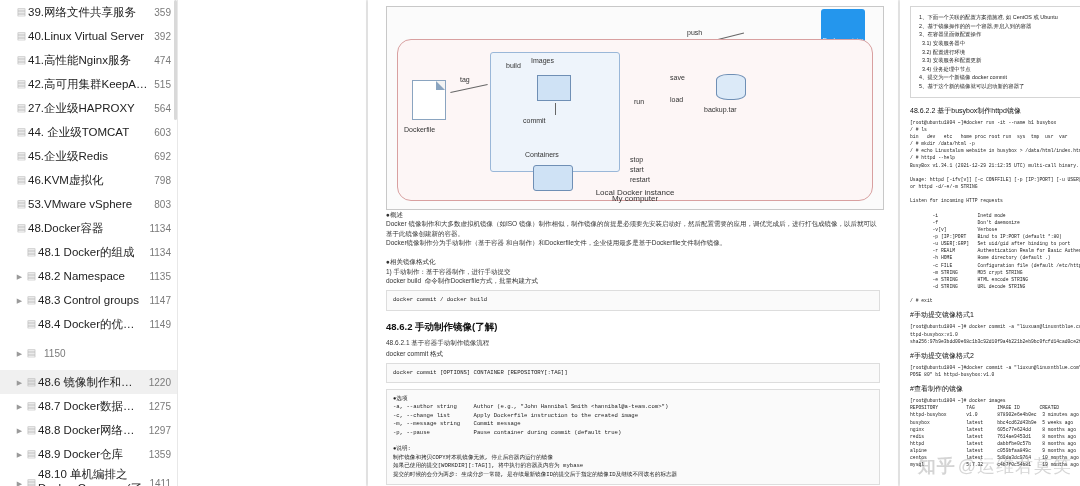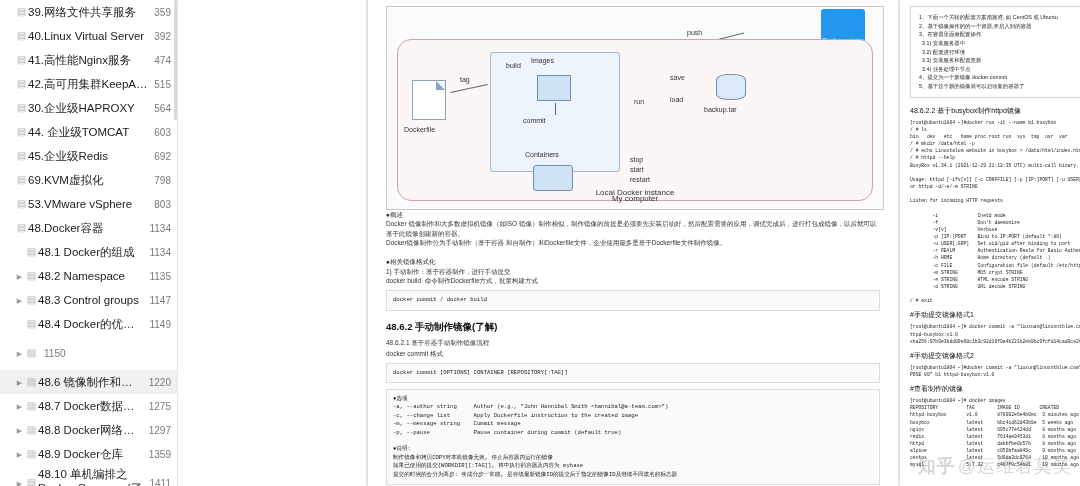--- a/index.html
+++ b/index.html
@@ -288,39 +288,39 @@
         </div>
         <div class="toc-item">
           <span class="toc-arrow"></span>
           <span class="toc-book">▤</span>
           <span class="toc-label one">42.高可用集群KeepAlived</span>
           <span class="toc-page">515</span>
         </div>
         <div class="toc-item">
           <span class="toc-arrow"></span>
           <span class="toc-book">▤</span>
-          <span class="toc-label one">30.企业级HAPROXY</span>
+          <span class="toc-label one">27.企业级HAPROXY</span>
           <span class="toc-page">564</span>
         </div>
         <div class="toc-item">
           <span class="toc-arrow"></span>
           <span class="toc-book">▤</span>
           <span class="toc-label one">44. 企业级TOMCAT</span>
           <span class="toc-page">603</span>
         </div>
         <div class="toc-item">
           <span class="toc-arrow"></span>
           <span class="toc-book">▤</span>
           <span class="toc-label one">45.企业级Redis</span>
           <span class="toc-page">692</span>
         </div>
         <div class="toc-item">
           <span class="toc-arrow"></span>
           <span class="toc-book">▤</span>
-          <span class="toc-label one">69.KVM虚拟化</span>
+          <span class="toc-label one">46.KVM虚拟化</span>
           <span class="toc-page">798</span>
         </div>
         <div class="toc-item">
           <span class="toc-arrow"></span>
           <span class="toc-book">▤</span>
           <span class="toc-label one">53.VMware vSphere</span>
           <span class="toc-page">803</span>
         </div>
         <div class="toc-item">
           <span class="toc-arrow"></span>

